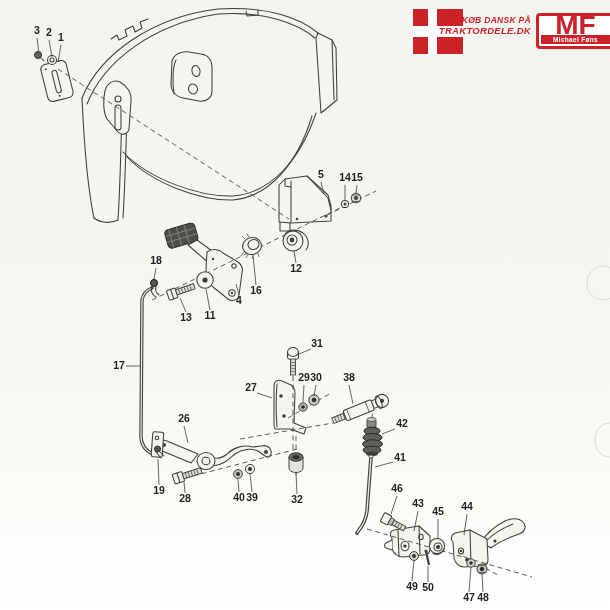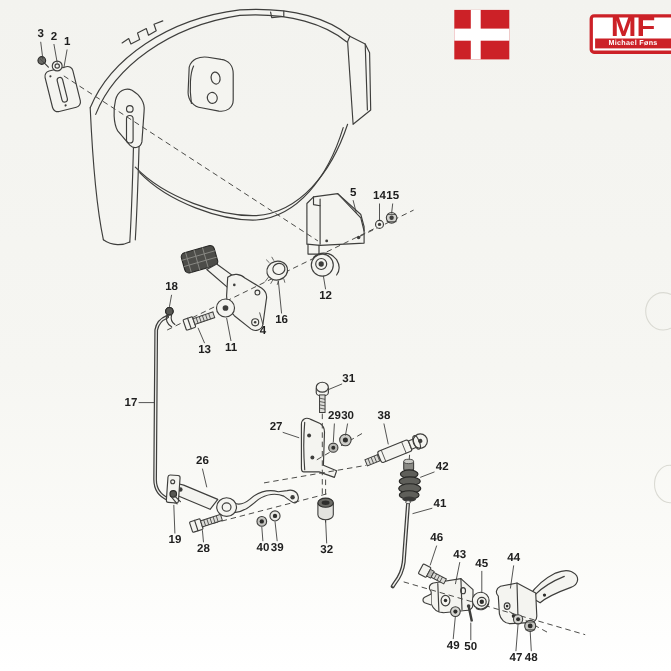--- a/index.html
+++ b/index.html
@@ -390,19 +390,23 @@
         <line x1="483" y1="592" x2="482" y2="574" class="leader"></line>
         <text x="483" y="601" class="plabel">48</text>
       </g>
   </svg>
 
   <div class="flag">
     <div class="vbar"></div>
     <div class="hbar"></div>
   </div>
 
+  <div class="tagline">
+    <div class="l1">KØB DANSK PÅ</div>
+    <div class="l2">TRAKTORDELE.DK</div>
+  </div>
 
   <div class="mfbox">
     <div class="initials">MF</div>
     <div class="bar">Michael Føns</div>
   </div>
 
 </div>
 
 </body></html>

